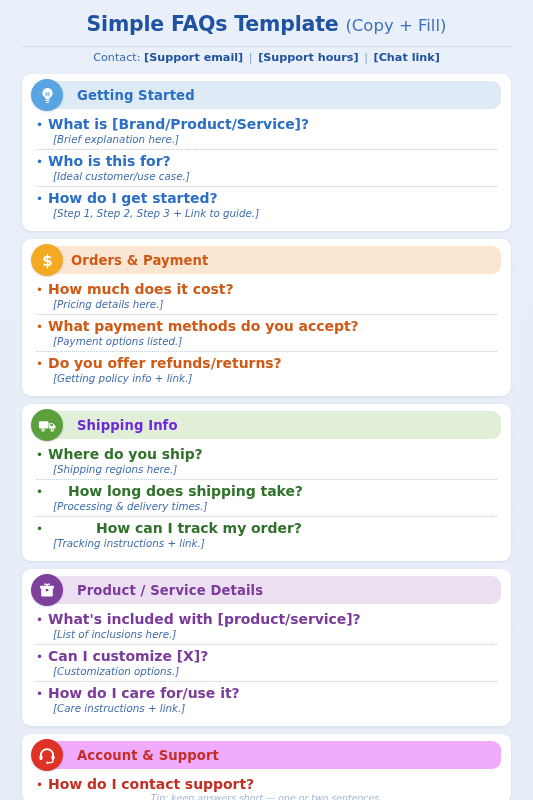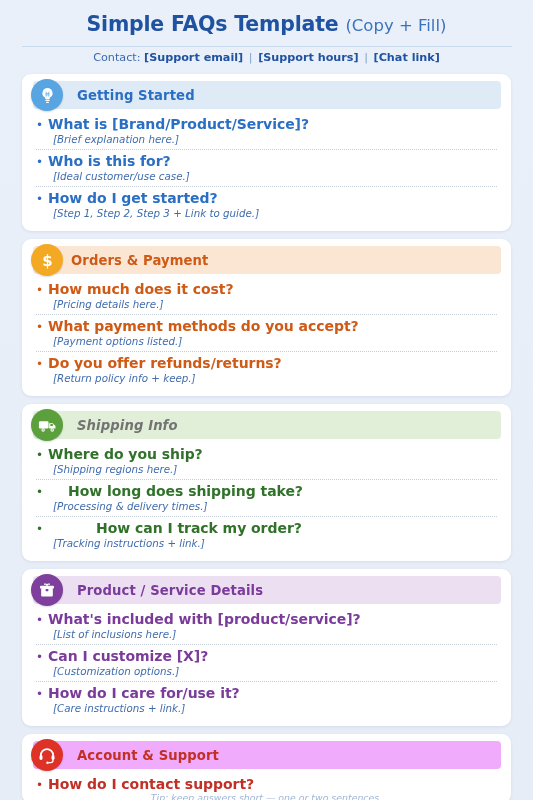--- a/index.html
+++ b/index.html
@@ -68,21 +68,21 @@
     background: #ffffff;
     border-radius: 9px;
     box-shadow: 0 1px 3px rgba(40,70,120,0.10);
     padding: 7px 0 8px 0;
   }
 
   .card-head {
     position: relative;
     height: 28px;
     margin: 0 10px 0 11px;
-    border-radius: 4px;
+    border-radius: 9px;
     display: flex;
     align-items: center;
   }
 
   .sec-icon {
     position: absolute;
     left: -2px;
     top: 50%;
     transform: translateY(-50%);
     width: 32px;
@@ -228,38 +228,38 @@
               <span class="q-bullet" style="color: rgb(207, 90, 22);">•</span>
               <span class="q-text" style="color: rgb(207, 90, 22);">What payment methods do you accept?</span>
             </div>
             <div class="a-text">[Payment options listed.]</div>
           </div>
           <div class="qa-item">
             <div class="q-row">
               <span class="q-bullet" style="color: rgb(207, 90, 22);">•</span>
               <span class="q-text" style="color: rgb(207, 90, 22);">Do you offer refunds/returns?</span>
             </div>
-            <div class="a-text">[Return policy info + keep.]</div>
+            <div class="a-text">[Getting policy info + link.]</div>
           </div>
         </div>
       </div>
       <div class="card">
         <div class="card-head" style="background: rgb(226, 239, 216);">
           <div class="sec-icon" style="background: rgb(91, 160, 60);">
             <svg width="21" height="21" viewBox="0 0 24 24">
               <rect x="2.2" y="7.2" width="11" height="8.2" rx="1.5" fill="#ffffff"></rect>
               <path d="M13.9 9.4h4.1l3.1 3.1v2.9h-7.2z" fill="#ffffff"></path>
               <rect x="15.2" y="10.4" width="3.1" height="2.1" rx="0.5" fill="#5ba03c"></rect>
               <circle cx="7.0" cy="17.0" r="2.0" fill="#ffffff"></circle>
               <circle cx="7.0" cy="17.0" r="0.85" fill="#5ba03c"></circle>
               <circle cx="17.4" cy="17.0" r="2.0" fill="#ffffff"></circle>
               <circle cx="17.4" cy="17.0" r="0.85" fill="#5ba03c"></circle>
             </svg>
           </div>
-          <div class="sec-title" style="color: #737373; font-style: italic;">Shipping Info</div>
+          <div class="sec-title" style="color: #6d28d9;">Shipping Info</div>
         </div>
         <div class="qa-list">
           <div class="qa-item">
             <div class="q-row">
               <span class="q-bullet" style="color: rgb(49, 114, 42);">•</span>
               <span class="q-text" style="color: rgb(49, 114, 42);">Where do you ship?</span>
             </div>
             <div class="a-text">[Shipping regions here.]</div>
           </div>
           <div class="qa-item">

